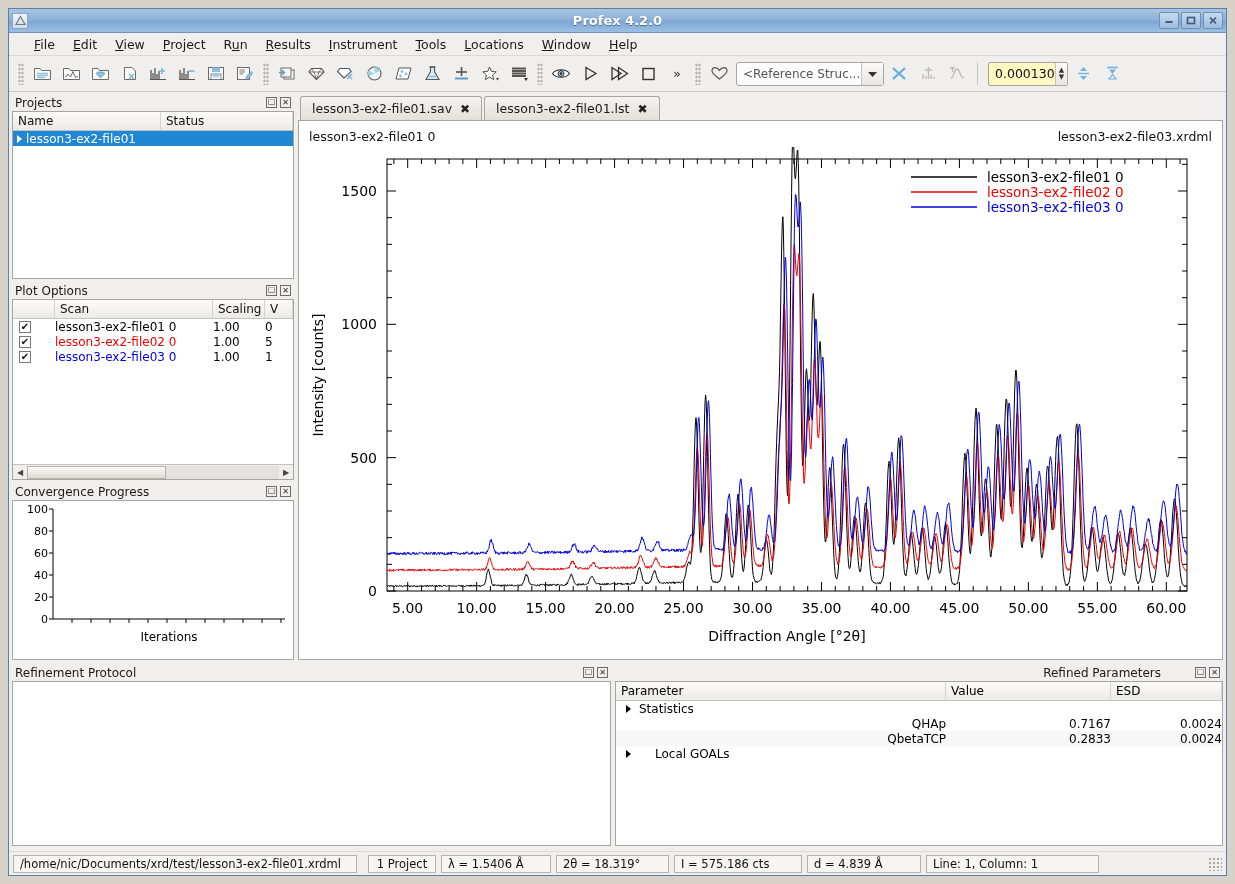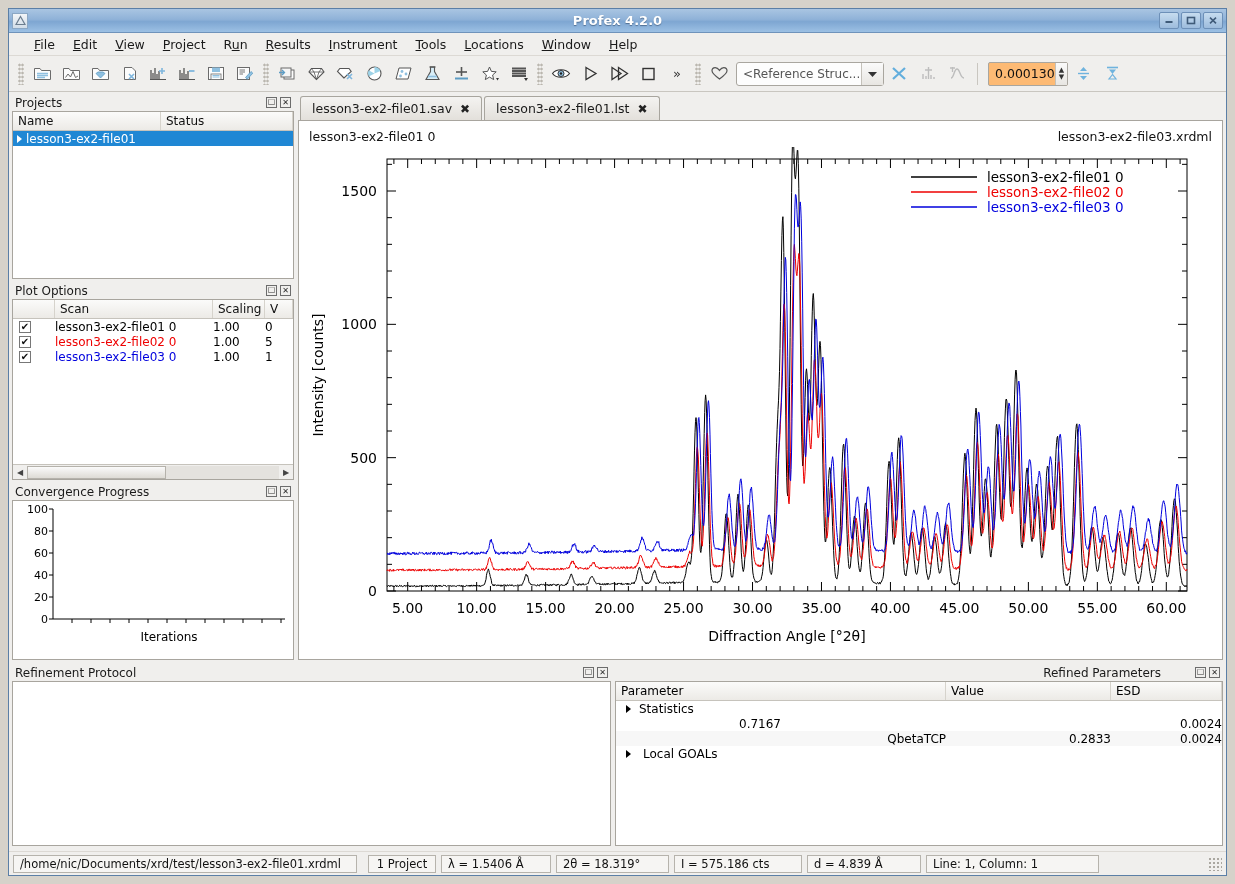--- a/index.html
+++ b/index.html
@@ -101,21 +101,21 @@
   .combo .arrow {
     width: 22px; height: 22px;
     border-left: 1px solid #c4c1ba;
     background: linear-gradient(to bottom,#fafafa,#e8e6e2);
     display: flex; align-items: center; justify-content: center;
     font-size: 8px; color: #3a3a3a;
   }
   .spin {
     width: 80px; height: 24px; margin-left: 4px;
     border: 1px solid #a9a69f; border-radius: 2px;
-    background: #fdba74; display: flex; align-items: center;
+    background: #fef9c3; display: flex; align-items: center;
   }
   .spin .val { flex: 1; font-size: 12.5px; padding-left: 6px; color:#111; }
   .spin .btns {
     width: 17px; height: 22px;
     border-left: 1px solid #c4c1ba;
     background: linear-gradient(to bottom,#fafafa,#e8e6e2);
     display: flex; flex-direction: column; align-items: center; justify-content: center;
     font-size: 7px; color: #333; line-height: 7px;
   }
 
@@ -834,32 +834,33 @@
             </div>
             <div class="rp-row">
               <div style="width:330px;display:flex;align-items:center;padding-left:6px;">
                 <span class="tri right"></span>
                 <span style="margin-left:4px;">Statistics</span>
               </div>
               <div style="width:165px;"></div>
               <div style="flex:1;"></div>
             </div>
             <div class="rp-row">
+              <div style="width:330px;padding-left:45px;">QHAp</div>
               <div style="width:165px;">0.7167</div>
               <div style="flex:1;">0.0024</div>
             </div>
             <div class="rp-row alt">
               <div style="width:330px;padding-left:45px;">QbetaTCP</div>
               <div style="width:165px;">0.2833</div>
               <div style="flex:1;">0.0024</div>
             </div>
             <div class="rp-row">
               <div style="width:330px;display:flex;align-items:center;padding-left:6px;">
                 <span class="tri right"></span>
-                <span style="margin-left:8px;">Local GOALs</span>
+                <span style="margin-left:20px;">Local GOALs</span>
               </div>
               <div style="width:165px;"></div>
               <div style="flex:1;"></div>
             </div>
           </div>
         </div>
       </div>
     </div>
 
     <div class="statusbar">

